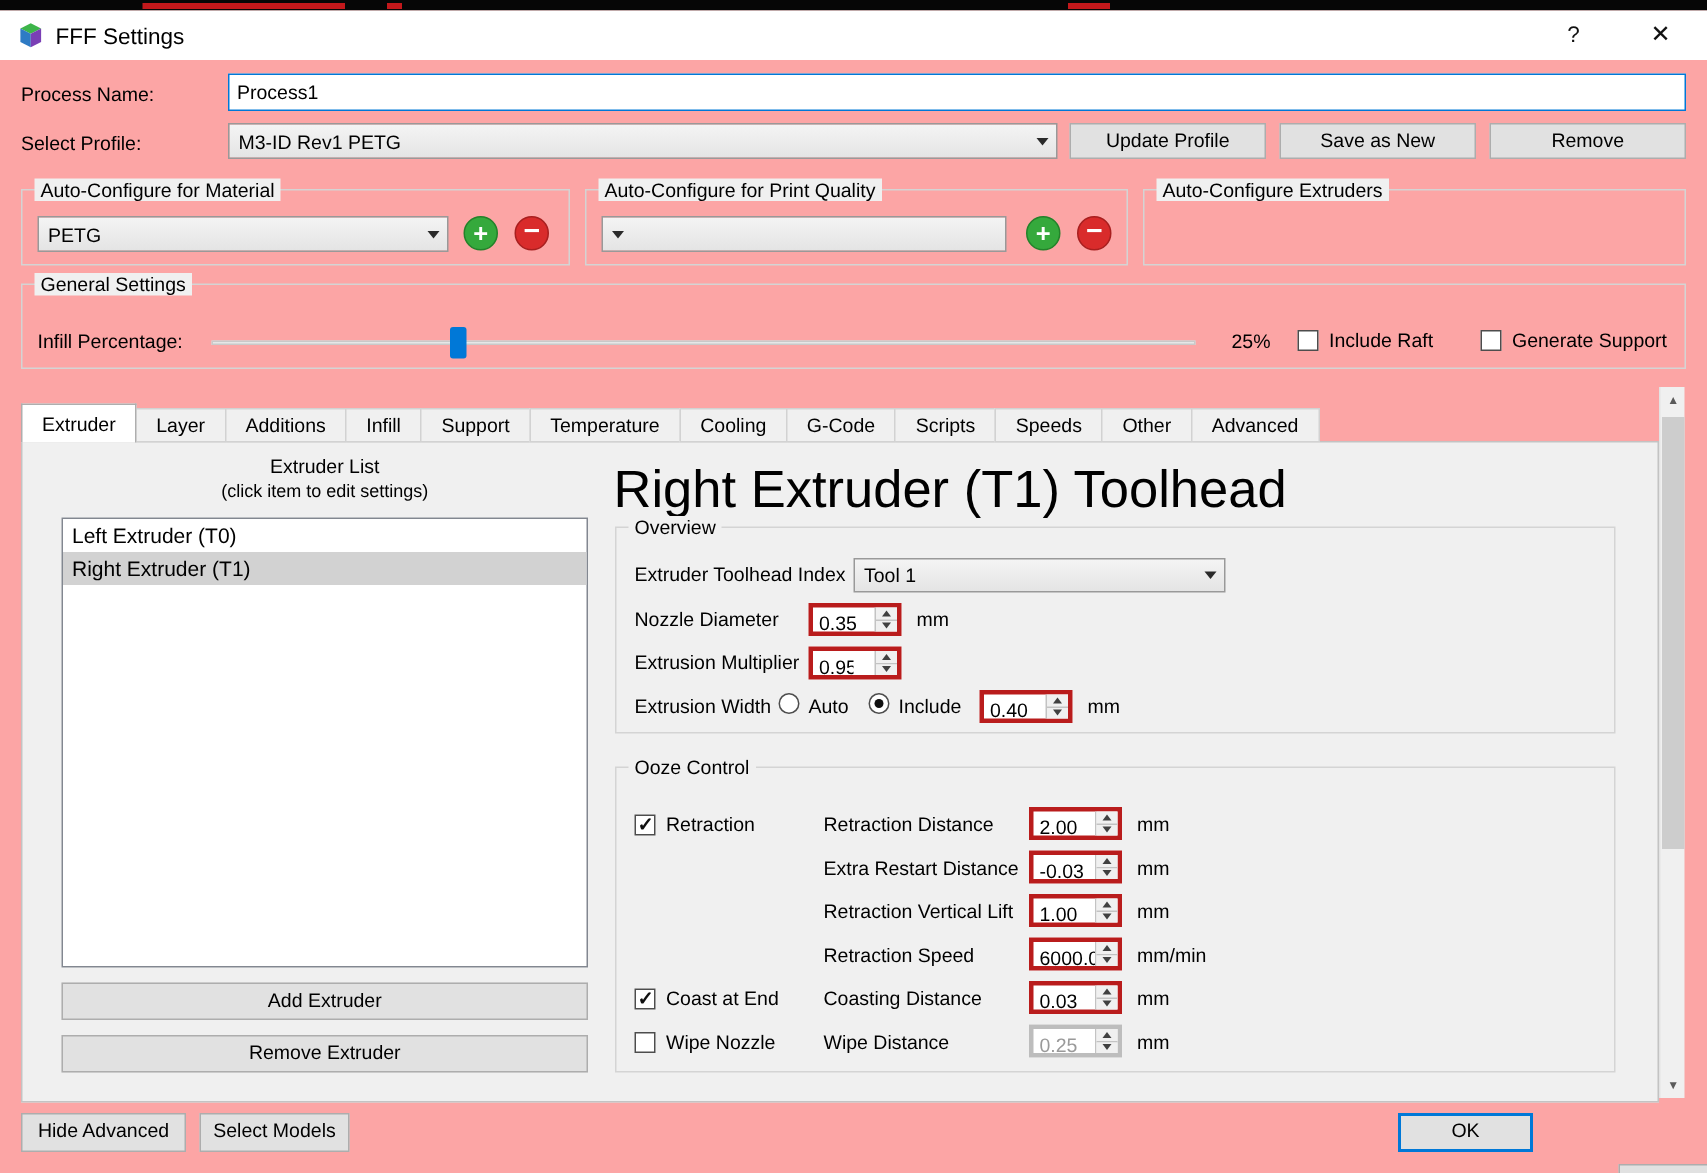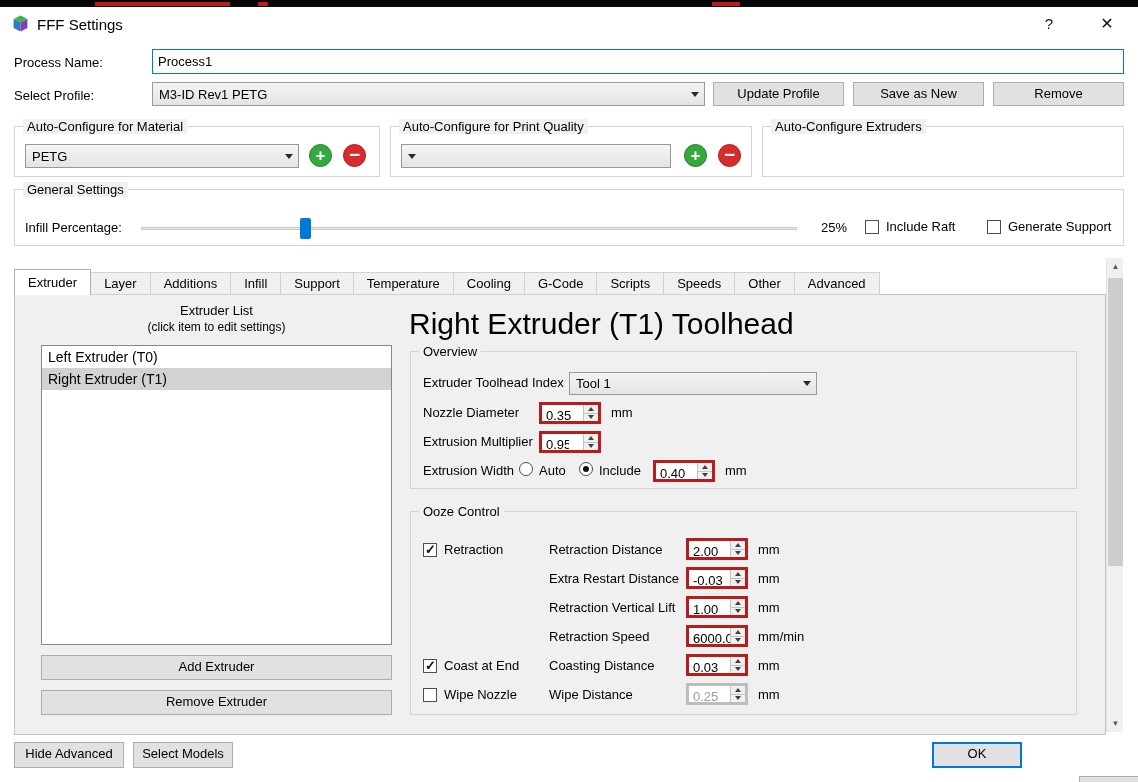--- a/index.html
+++ b/index.html
@@ -1,18 +1,18 @@
 <!DOCTYPE html>
 <html><head>
 <meta charset="utf-8">
 <style>
   * { margin:0; padding:0; box-sizing:border-box; }
   html,body { background:#cfcfcf; }
   .screen {
-    position:relative; width:1138px; height:782px; background:#ffffff;
+    position:relative; width:1138px; height:782px; background:#fca5a5;
     font-family:"Liberation Sans", sans-serif; font-size:13px; color:#000;
     overflow:hidden; cursor:default;
   }
   
   .bg-strip { position:absolute; left:0; top:0; width:1138px; height:7px; background:#060606; }
   .red-mark { position:absolute; top:2px; height:4px; background:#c2181b; }
   
   .titlebar { position:absolute; left:0; top:7px; width:1138px; height:33px; background:#ffffff; }
   .app-icon { position:absolute; left:12px; top:8px; width:17px; height:17px; }
   .win-title { position:absolute; left:37px; top:9px; font-size:15px; white-space:nowrap; }
@@ -72,21 +72,21 @@
     margin-top:3px; height:23px; line-height:22px; padding:0 13px; background:#f0f0f0;
     border:1px solid #d2d2d2; margin-right:-1px; white-space:nowrap;
   }
   .tab.selected { margin-top:0; height:26px; line-height:25px; background:#fff; border-color:#aeaeae; border-bottom:none; position:relative; z-index:3; }
   .panel { position:absolute; left:0; top:25px; right:0; bottom:0; background:#f0f0f0; border:1px solid #c3c3c3; z-index:1; }
   .panel > * { position:absolute; }
   
   .listbox { background:#fff; border:1px solid #828790; }
   .lbitem { height:22px; line-height:22px; padding-left:6px; font-size:14px; white-space:nowrap; }
   .lbitem.checked { background:#d2d2d2; }
-  .heading { font-size:30px; white-space:nowrap; }
+  .heading { font-size:35px; white-space:nowrap; }
   .list-title { text-align:center; }
   .list-hint { text-align:center; font-size:12px; }
   
   .scrollbar { position:absolute; left:1106px; top:258px; width:17px; height:474px; background:#f0f0f0; border-left:1px solid #e3e3e3; }
   .scroll-arrow { position:absolute; left:0; width:17px; height:17px; display:flex; align-items:center; justify-content:center; font-size:8px; color:#5a5a5a; }
   .scroll-arrow.up { top:0; }
   .scroll-arrow.down { bottom:0; }
   .scroll-thumb { position:absolute; left:1px; width:15px; top:20px; height:288px; background:#cdcdcd; }
 </style>
 </head>

